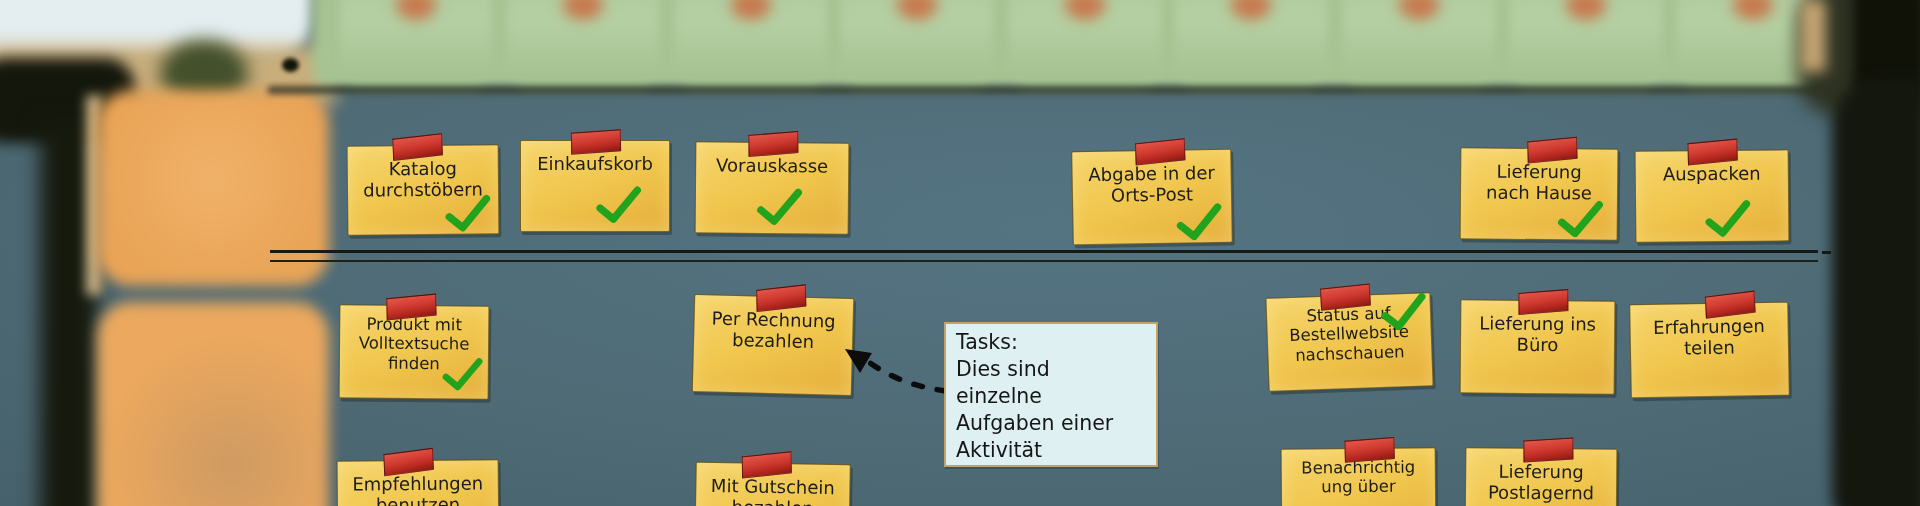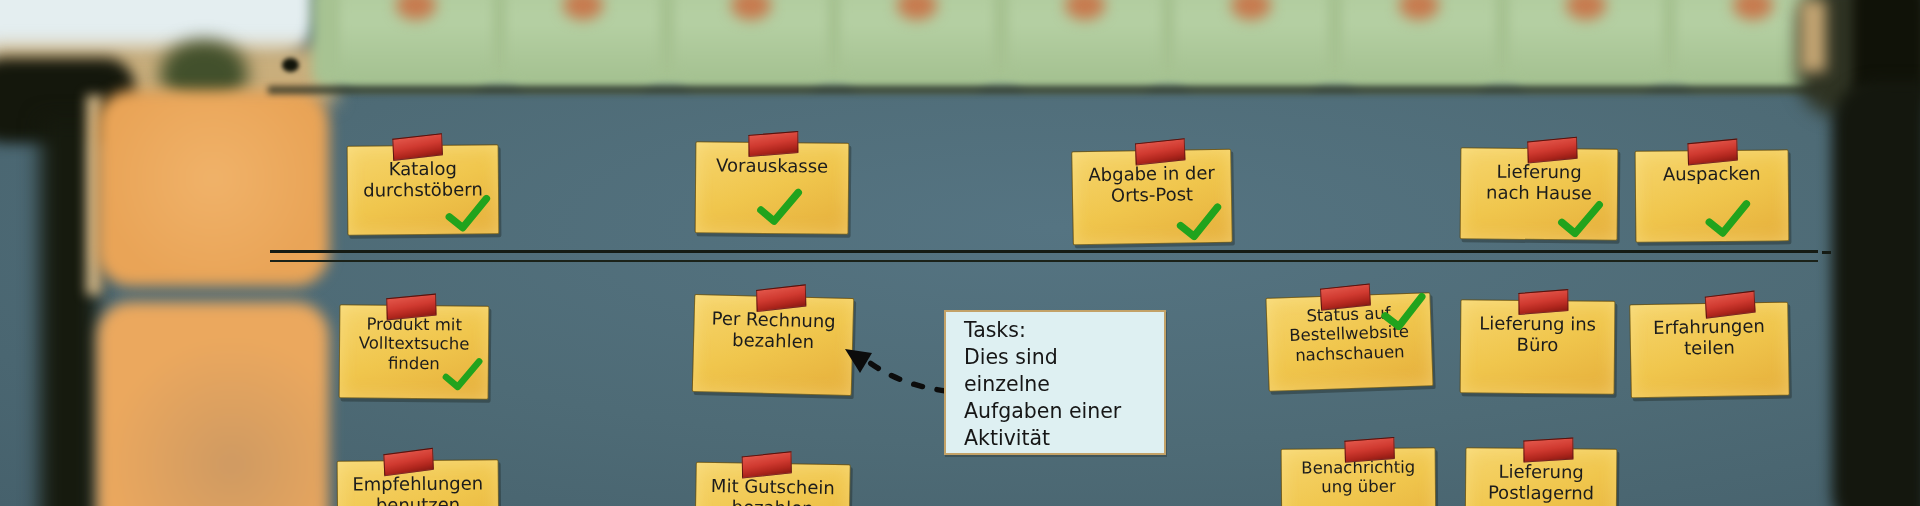--- a/index.html
+++ b/index.html
@@ -40,22 +40,22 @@
     transform:rotate(var(--rot,0deg));}
   .note-label{white-space:pre-line;text-align:center;margin-top:12px;padding:0 6px;
     font-size:18px;line-height:1.18;font-weight:500;color:#1c1c1c;}
   .note.sm .note-label{font-size:16.5px;margin-top:9px;}
   .tape{position:absolute;top:-10px;left:50%;width:48px;height:20px;margin-left:-24px;
     background:linear-gradient(175deg,#e2564a 0%,#d03a30 45%,#b2271e 75%,#8c1a13 100%);
     border:1px solid rgba(30,10,5,.55);transform:rotate(-5deg) skewX(-4deg);}
   .check{position:absolute;right:10px;bottom:6px;width:48px;height:36px;transform:rotate(-3deg);}
   .check path{fill:none;stroke:#21a31d;stroke-width:7;stroke-linecap:round;stroke-linejoin:round;}
   
-  .annotation{position:absolute;left:944px;top:310px;width:210px;height:141px;
-    background:#def0f2;border:2px solid #c3a268;overflow:hidden;box-shadow:1px 2px 0 rgba(20,20,10,.25);padding-left:8px;}
+  .annotation{position:absolute;left:944px;top:322px;width:210px;height:141px;
+    background:#def0f2;border:2px solid #c3a268;overflow:hidden;box-shadow:1px 2px 0 rgba(20,20,10,.25);}
   .annotation-text{white-space:pre-line;padding:5px 10px;font-size:20.5px;line-height:27px;color:#161616;}
   .arrow-svg{position:absolute;left:0;top:0;pointer-events:none;}
 </style>
 </head>
 <body>
 
 <div class="stage">
 
   <div class="blob white-card"></div>
   <div class="blob tan-band"></div>
@@ -97,20 +97,27 @@
   <div class="divider-dash"></div>
 
   <div class="note" style="left:347px;top:145px;width:150px;height:88px;--rot:-0.5deg">
     <div class="tape" style="margin-left:-30px;transform:rotate(-6deg) skewX(-4deg)"></div>
     <div class="note-label">Katalog
 durchstöbern</div>
     <svg class="check" style="right:6px;bottom:2px" viewBox="0 0 44 34">
         <path d="M4 19 L16 30 L40 4"></path>
       </svg>
   </div>
+  <div class="note" style="left:520px;top:140px;width:148px;height:90px;--rot:0deg">
+    <div class="tape" style="transform:rotate(-4deg) skewX(-3deg)"></div>
+    <div class="note-label">Einkaufskorb</div>
+    <svg class="check" style="right:26px;bottom:8px" viewBox="0 0 44 34">
+        <path d="M4 19 L16 30 L40 4"></path>
+      </svg>
+  </div>
   <div class="note" style="left:695px;top:142px;width:152px;height:90px;--rot:0.5deg">
     <div class="tape" style="transform:rotate(-5deg) skewX(-4deg)"></div>
     <div class="note-label">Vorauskasse</div>
     <svg class="check" style="right:44px;bottom:8px" viewBox="0 0 44 34">
         <path d="M4 19 L16 30 L40 4"></path>
       </svg>
   </div>
   <div class="note" style="left:1072px;top:150px;width:158px;height:92px;--rot:-1deg">
     <div class="tape" style="margin-left:-16px;transform:rotate(-5deg) skewX(-4deg)"></div>
     <div class="note-label">Abgabe in der

